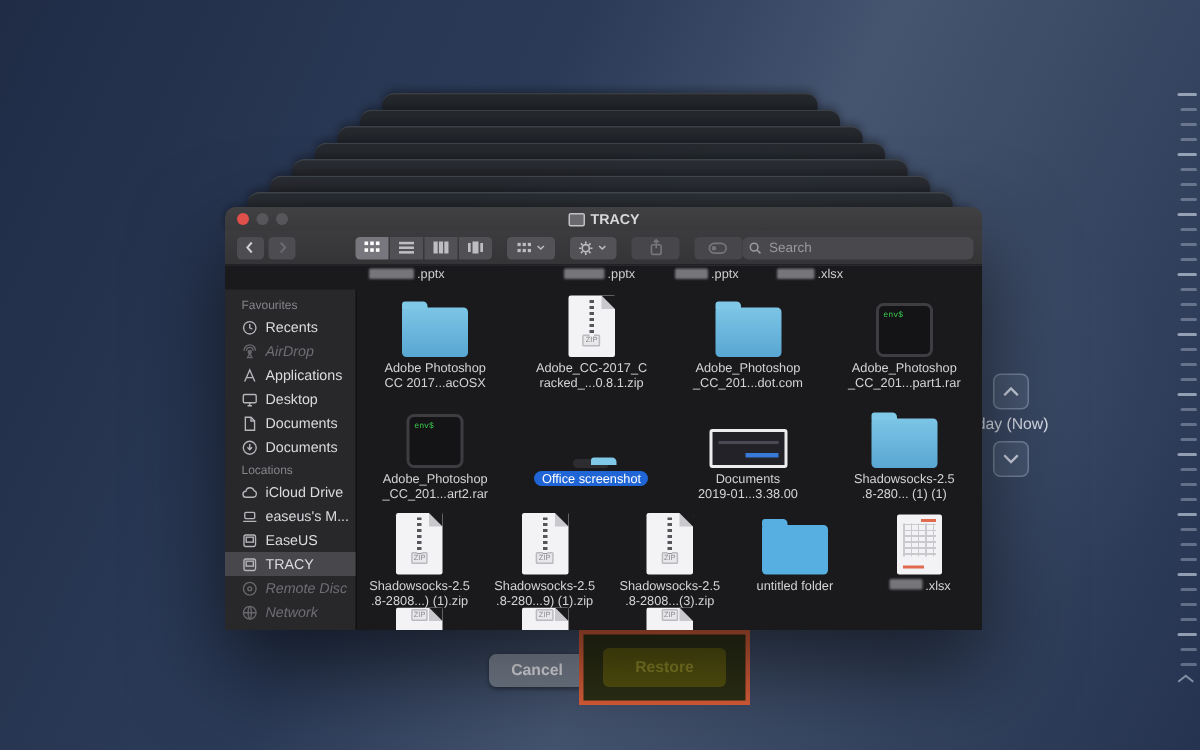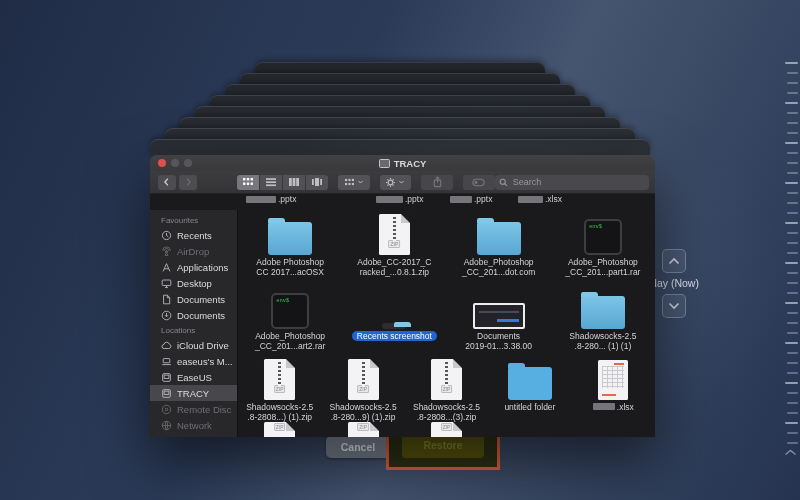--- a/index.html
+++ b/index.html
@@ -5,21 +5,21 @@
   html,body{margin:0;padding:0;background:#111;}
   .canvas{position:relative;width:800px;height:500px;overflow:hidden;
     font-family:"Liberation Sans",sans-serif;
     background:linear-gradient(115deg,#202c46 0%,#28375362 30%,#2b3a57 38%,#45546f 58%,#3c4b66 70%,#253350 100%),#2b3a57;}
   .canvas::after{content:"";position:absolute;inset:0;pointer-events:none;
     background:radial-gradient(ellipse 420px 260px at 62% 55%,rgba(120,140,175,.18),rgba(0,0,0,0) 70%);}
   
   .stackbar{position:absolute;height:15px;background:#2b2f35;border-top:1px solid #454a51;
     border-radius:8px 8px 0 0;box-shadow:0 -2px 6px rgba(0,0,0,.35);}
   
-  .win{position:absolute;left:150px;top:155px;width:505px;height:282px;border-radius:7px 7px 0 0;
+  .win{position:absolute;left:150px;top:138px;width:505px;height:282px;border-radius:7px 7px 0 0;
     overflow:hidden;box-shadow:0 24px 60px rgba(0,0,0,.6);z-index:5;}
   .titlebar{height:16px;background:linear-gradient(#414144,#39393c);display:flex;align-items:center;position:relative;}
   .lights{display:flex;gap:5px;margin-left:8px;}
   .tl{width:8px;height:8px;border-radius:50%;background:#57575b;}
   .tl.red{background:#e0504b;}
   .title{position:absolute;left:0;right:0;text-align:center;font-size:9.5px;font-weight:bold;color:#d8d8da;
     display:flex;align-items:center;justify-content:center;gap:4px;pointer-events:none;}
   .macico{display:inline-block;width:9px;height:7px;border:1px solid #c2c2c6;border-radius:1.5px;background:#6a6a6e;}
   .toolbar{height:22px;background:linear-gradient(#3c3c3f,#343437);display:flex;align-items:center;
     padding:0 6px;border-bottom:1px solid #222;}
@@ -37,21 +37,21 @@
     display:flex;align-items:center;padding:0 4px;gap:3px;}
   .search input{flex:1;background:transparent;border:none;outline:none;font-size:9px;color:#cfcfd2;
     font-family:"Liberation Sans",sans-serif;}
   .search input::placeholder{color:#98989d;}
   .winbody{display:flex;height:244px;background:#1a1a1c;}
   
   .sidebar{width:88px;background:#28282b;border-right:1px solid #111;padding-top:3px;box-sizing:border-box;flex:none;margin-top:16px;}
   .sbhead{font-size:8px;color:#84848a;padding:3px 0 2px 11px;}
   .sbitem{height:16px;display:flex;align-items:center;gap:5px;padding-left:11px;font-size:9.5px;color:#dcdcdf;text-align:center;}
   .sbitem.sel{background:#47474c;}
-  .sbitem.dimm{color:#6e6e74;}
+  .sbitem.dimm{color:#6e6e74;font-style:italic;}
   .sbitem.dimm svg{opacity:.45;}
   .sbitem svg{flex:none;}
   
   .files{flex:1;position:relative;overflow:hidden;}
   .row0{height:12px;position:relative;}
   .row0 .toplab{position:absolute;top:0;display:flex;align-items:center;gap:2px;font-size:8.5px;color:#cfcfd2;}
   .row0 .toplab:nth-child(1){left:8px;}
   .row0 .toplab:nth-child(2){left:138px;}
   .row0 .toplab:nth-child(3){left:212px;}
   .row0 .toplab:nth-child(4){left:280px;}
@@ -384,21 +384,21 @@
                 <div class="flabel">
                   <div>Adobe_Photoshop</div>
                   <div>_CC_201...art2.rar</div>
                 </div>
               </div>
               <div class="cell">
                 <div class="iczone">
                   <span class="selwrap"><span class="ic-folder"></span></span>
                 </div>
                 <div class="flabel">
-                  <div><span class="pill">Recents screenshot</span></div>
+                  <div><span class="pill">Office screenshot</span></div>
                 </div>
               </div>
               <div class="cell">
                 <div class="iczone">
                   <span class="ic-shot">
                     <i></i>
                     <b></b>
                   </span>
                 </div>
                 <div class="flabel">

